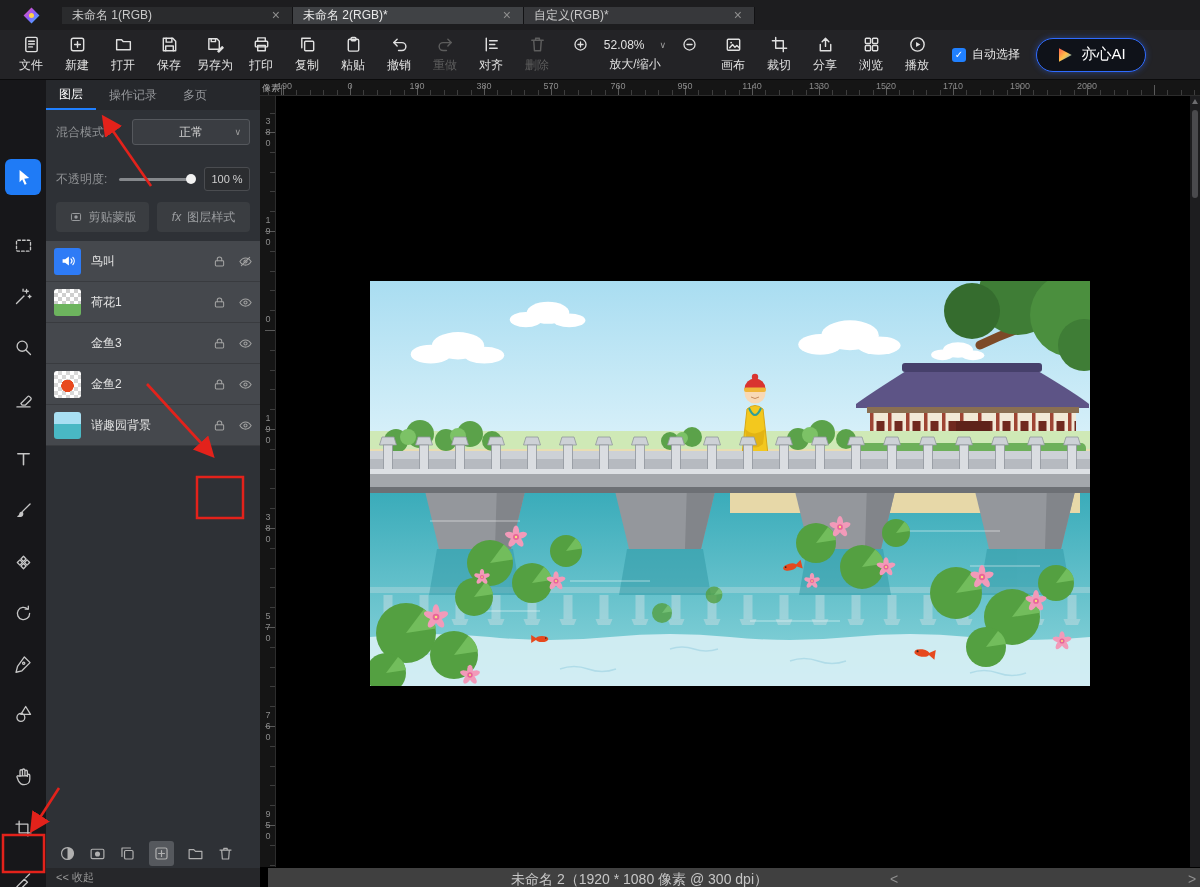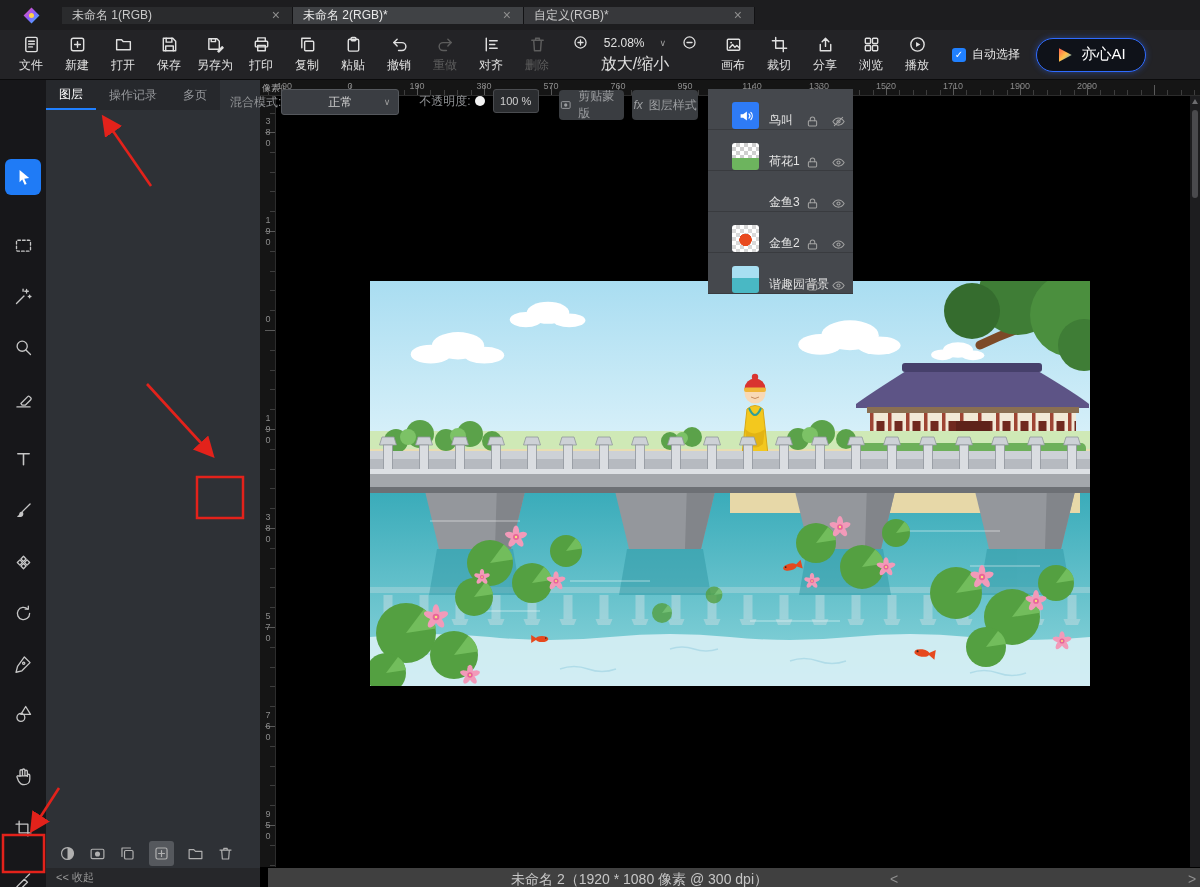--- a/index.html
+++ b/index.html
@@ -19,52 +19,52 @@
   
   .toolbar{position:absolute;left:0;top:30px;width:1200px;height:50px;background:#232326;display:flex;align-items:center;padding-left:8px;border-bottom:1px solid #0b0b0c;z-index:5}
   .tbi{width:46px;height:46px;display:flex;flex-direction:column;align-items:center;justify-content:center;gap:3px;color:#e0e0e0;font-size:12px;flex:none}
   .tbi svg{width:19px;height:19px;stroke:#e0e0e0;fill:none;stroke-width:1.5;stroke-linecap:round;stroke-linejoin:round}
   .tbi.disabled{color:#5d5d5d}
   .tbi.disabled svg{stroke:#5d5d5d}
   .zoomg{width:150px;height:46px;display:flex;flex-direction:column;align-items:center;justify-content:center;gap:3px;color:#e0e0e0;flex:none}
   .zoomrow{display:flex;align-items:center;gap:15px;font-size:12px}
   .zoomrow svg{width:17px;height:17px;stroke:#e0e0e0;fill:none;stroke-width:1.5;stroke-linecap:round}
   .zcaret{font-size:9px;color:#9f9f9f}
-  .zlabel{font-size:16px}
+  .zlabel{font-size:12px}
   .autoselect{display:flex;align-items:center;gap:6px;margin-left:12px;color:#e6e6e6;font-size:12px;flex:none}
   .cb{width:14px;height:14px;background:#2080ff;border-radius:3px;color:#fff;font-size:10px;display:flex;align-items:center;justify-content:center}
   .brand{margin-left:auto;margin-right:54px;width:110px;height:34px;border:1.5px solid #2f6bff;border-radius:17px;background:#0f1219;display:flex;align-items:center;justify-content:center;gap:7px;color:#fff;font-size:15px;box-shadow:0 0 6px rgba(47,107,255,.45);flex:none}
   .brand svg{width:18px;height:18px}
 
   
   .strip{position:absolute;left:0;top:80px;width:46px;height:807px;background:#17171a;z-index:4}
   .tool{position:absolute;left:5px;width:36px;height:36px;display:flex;align-items:center;justify-content:center;border-radius:6px}
   .tool svg{width:21px;height:21px;stroke:#c6c6c6;fill:none;stroke-width:1.5;stroke-linecap:round;stroke-linejoin:round}
   .tool.active{background:#1f7bf6}
 
   
-  .panel{position:absolute;left:46px;top:80px;width:214px;height:807px;background:#2e3136;z-index:4;display:flex;flex-direction:row}
+  .panel{position:absolute;left:46px;top:80px;width:214px;height:807px;background:#2e3136;z-index:4;display:flex;flex-direction:column}
   .ptabs{height:30px;display:flex;align-items:stretch;background:#26282c;font-size:12px;flex:none}
   .ptab{padding:0 13px;display:flex;align-items:center;color:#96989c}
   .ptab.active{color:#fff;border-bottom:2px solid #2080ff}
   .prow{display:flex;align-items:center;padding:0 10px;flex:none}
   .blendrow{margin-top:8px;height:28px}
   .plabel{font-size:12px;color:#8f9194}
   .pselect{margin-left:auto;width:118px;height:26px;background:#3a3d42;border:1px solid #55585d;border-radius:3px;display:flex;align-items:center;justify-content:center;gap:26px;color:#cfcfcf;font-size:12px;position:relative}
   .pselect .selcaret{position:absolute;right:8px;font-size:9px;color:#9f9f9f}
-  .oparow{margin-top:8px;height:26px}
+  .oparow{margin-top:20px;height:26px}
   .slider{flex:1;height:3px;background:#85888c;border-radius:2px;margin:0 10px 0 12px;position:relative}
   .knob{position:absolute;right:-2px;top:-4px;width:10px;height:10px;border-radius:50%;background:#f2f2f2}
   .opbox{width:46px;height:24px;background:#2b2d30;border:1px solid #4a4c50;border-radius:3px;display:flex;align-items:center;justify-content:center;gap:3px;color:#cfcfcf;font-size:11px}
   .btnrow{margin-top:10px;height:30px;gap:8px}
   .pbtn{flex:1;height:30px;background:#3a3d41;border-radius:4px;display:flex;align-items:center;justify-content:center;gap:6px;color:#9b9da0;font-size:12px}
   .pbtn svg{width:14px;height:14px;stroke:#9b9da0;fill:none;stroke-width:1.4}
   .pbtn .fx{font-style:italic;font-size:12px}
   .llist{margin-top:9px;flex:none}
-  .lrow{height:41px;background:#45484d;border-bottom:1px solid #393b3f;display:flex;align-items:flex-end;padding:0 24px;position:relative}
+  .lrow{height:41px;background:#45484d;border-bottom:1px solid #393b3f;display:flex;align-items:center;padding:0 8px;position:relative}
   .thumb{width:27px;height:27px;border-radius:3px;flex:none;display:flex;align-items:center;justify-content:center;overflow:hidden}
   .t-audio{background:#2e7bf6}
   .t-audio svg{width:18px;height:18px}
   .t-lotus1{background-color:#fff;background-image:linear-gradient(to top,#6db45e 0 45%,rgba(0,0,0,0) 45%),linear-gradient(45deg,#cfcfcf 25%,transparent 25% 75%,#cfcfcf 75%),linear-gradient(45deg,#cfcfcf 25%,transparent 25% 75%,#cfcfcf 75%);background-size:100% 100%,8px 8px,8px 8px;background-position:0 0,0 0,4px 4px}
   .t-fish{background-color:#fff;background-image:radial-gradient(circle at 50% 55%,#e84a1f 0 30%,rgba(0,0,0,0) 32%),linear-gradient(45deg,#d8d8d8 25%,transparent 25% 75%,#d8d8d8 75%),linear-gradient(45deg,#d8d8d8 25%,transparent 25% 75%,#d8d8d8 75%);background-size:100% 100%,8px 8px,8px 8px;background-position:0 0,0 0,4px 4px}
   .t-lotus2{background-color:#fff;background-image:radial-gradient(circle at 40% 38%,#ef8fb4 0 24%,rgba(0,0,0,0) 26%),linear-gradient(to top,#6db45e 0 32%,rgba(0,0,0,0) 32%),linear-gradient(45deg,#d8d8d8 25%,transparent 25% 75%,#d8d8d8 75%),linear-gradient(45deg,#d8d8d8 25%,transparent 25% 75%,#d8d8d8 75%);background-size:100% 100%,100% 100%,8px 8px,8px 8px;background-position:0 0,0 0,0 0,4px 4px}
   .t-scene{background:linear-gradient(to bottom,#a8dff2 0 45%,#49b8c4 45%)}
   .t-empty{background:transparent}
   .lname{margin-left:10px;font-size:12px;color:#e4e4e4;flex:1;white-space:nowrap}
   .lk{position:absolute;right:33px;display:flex}

